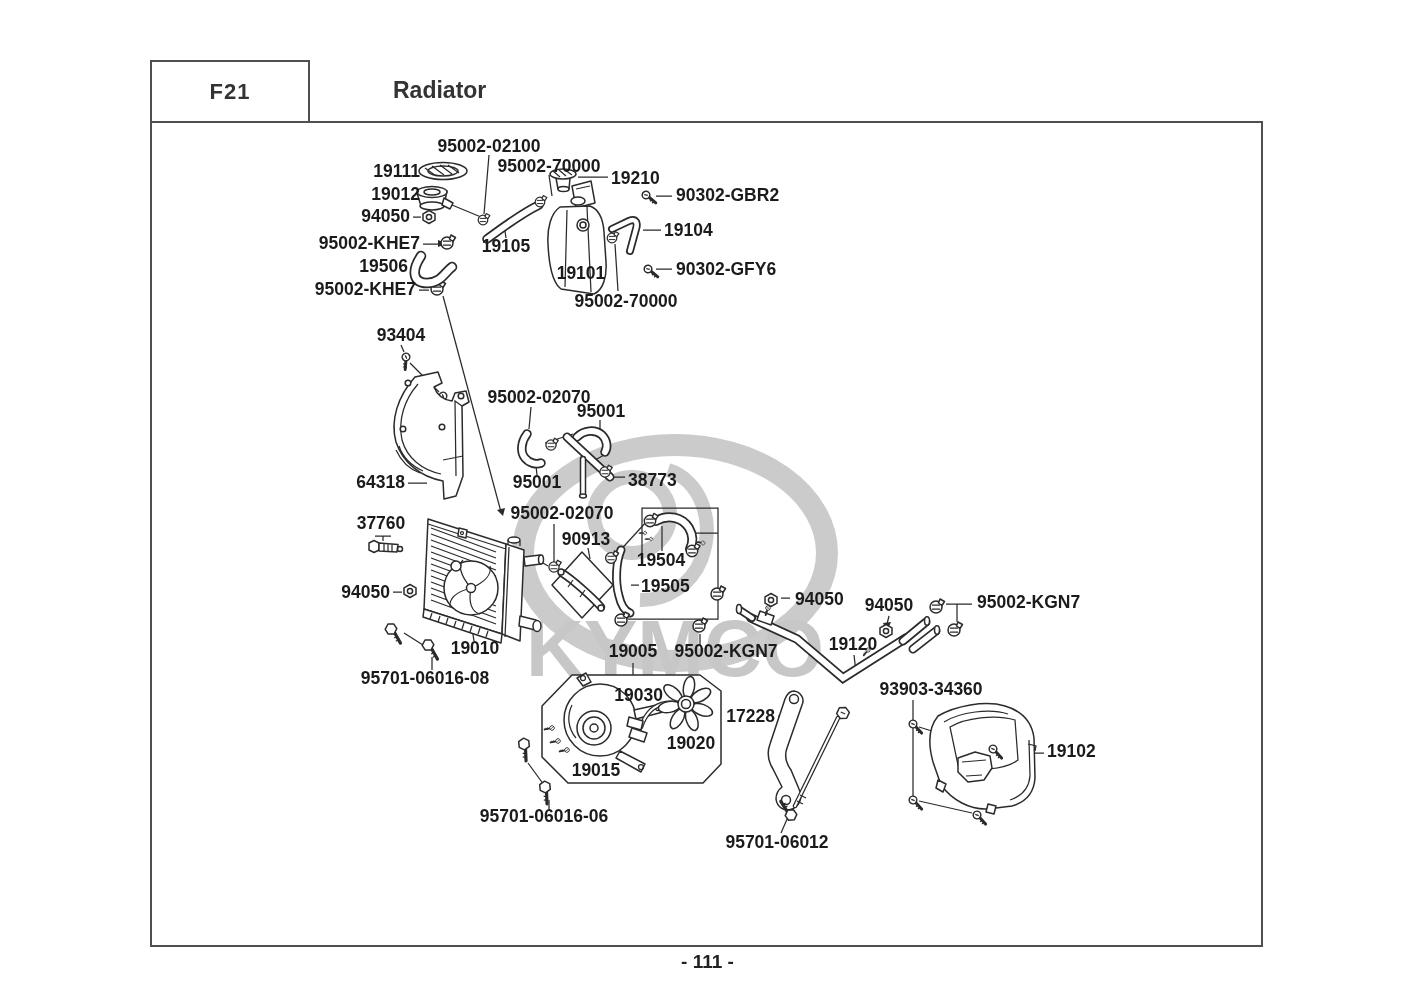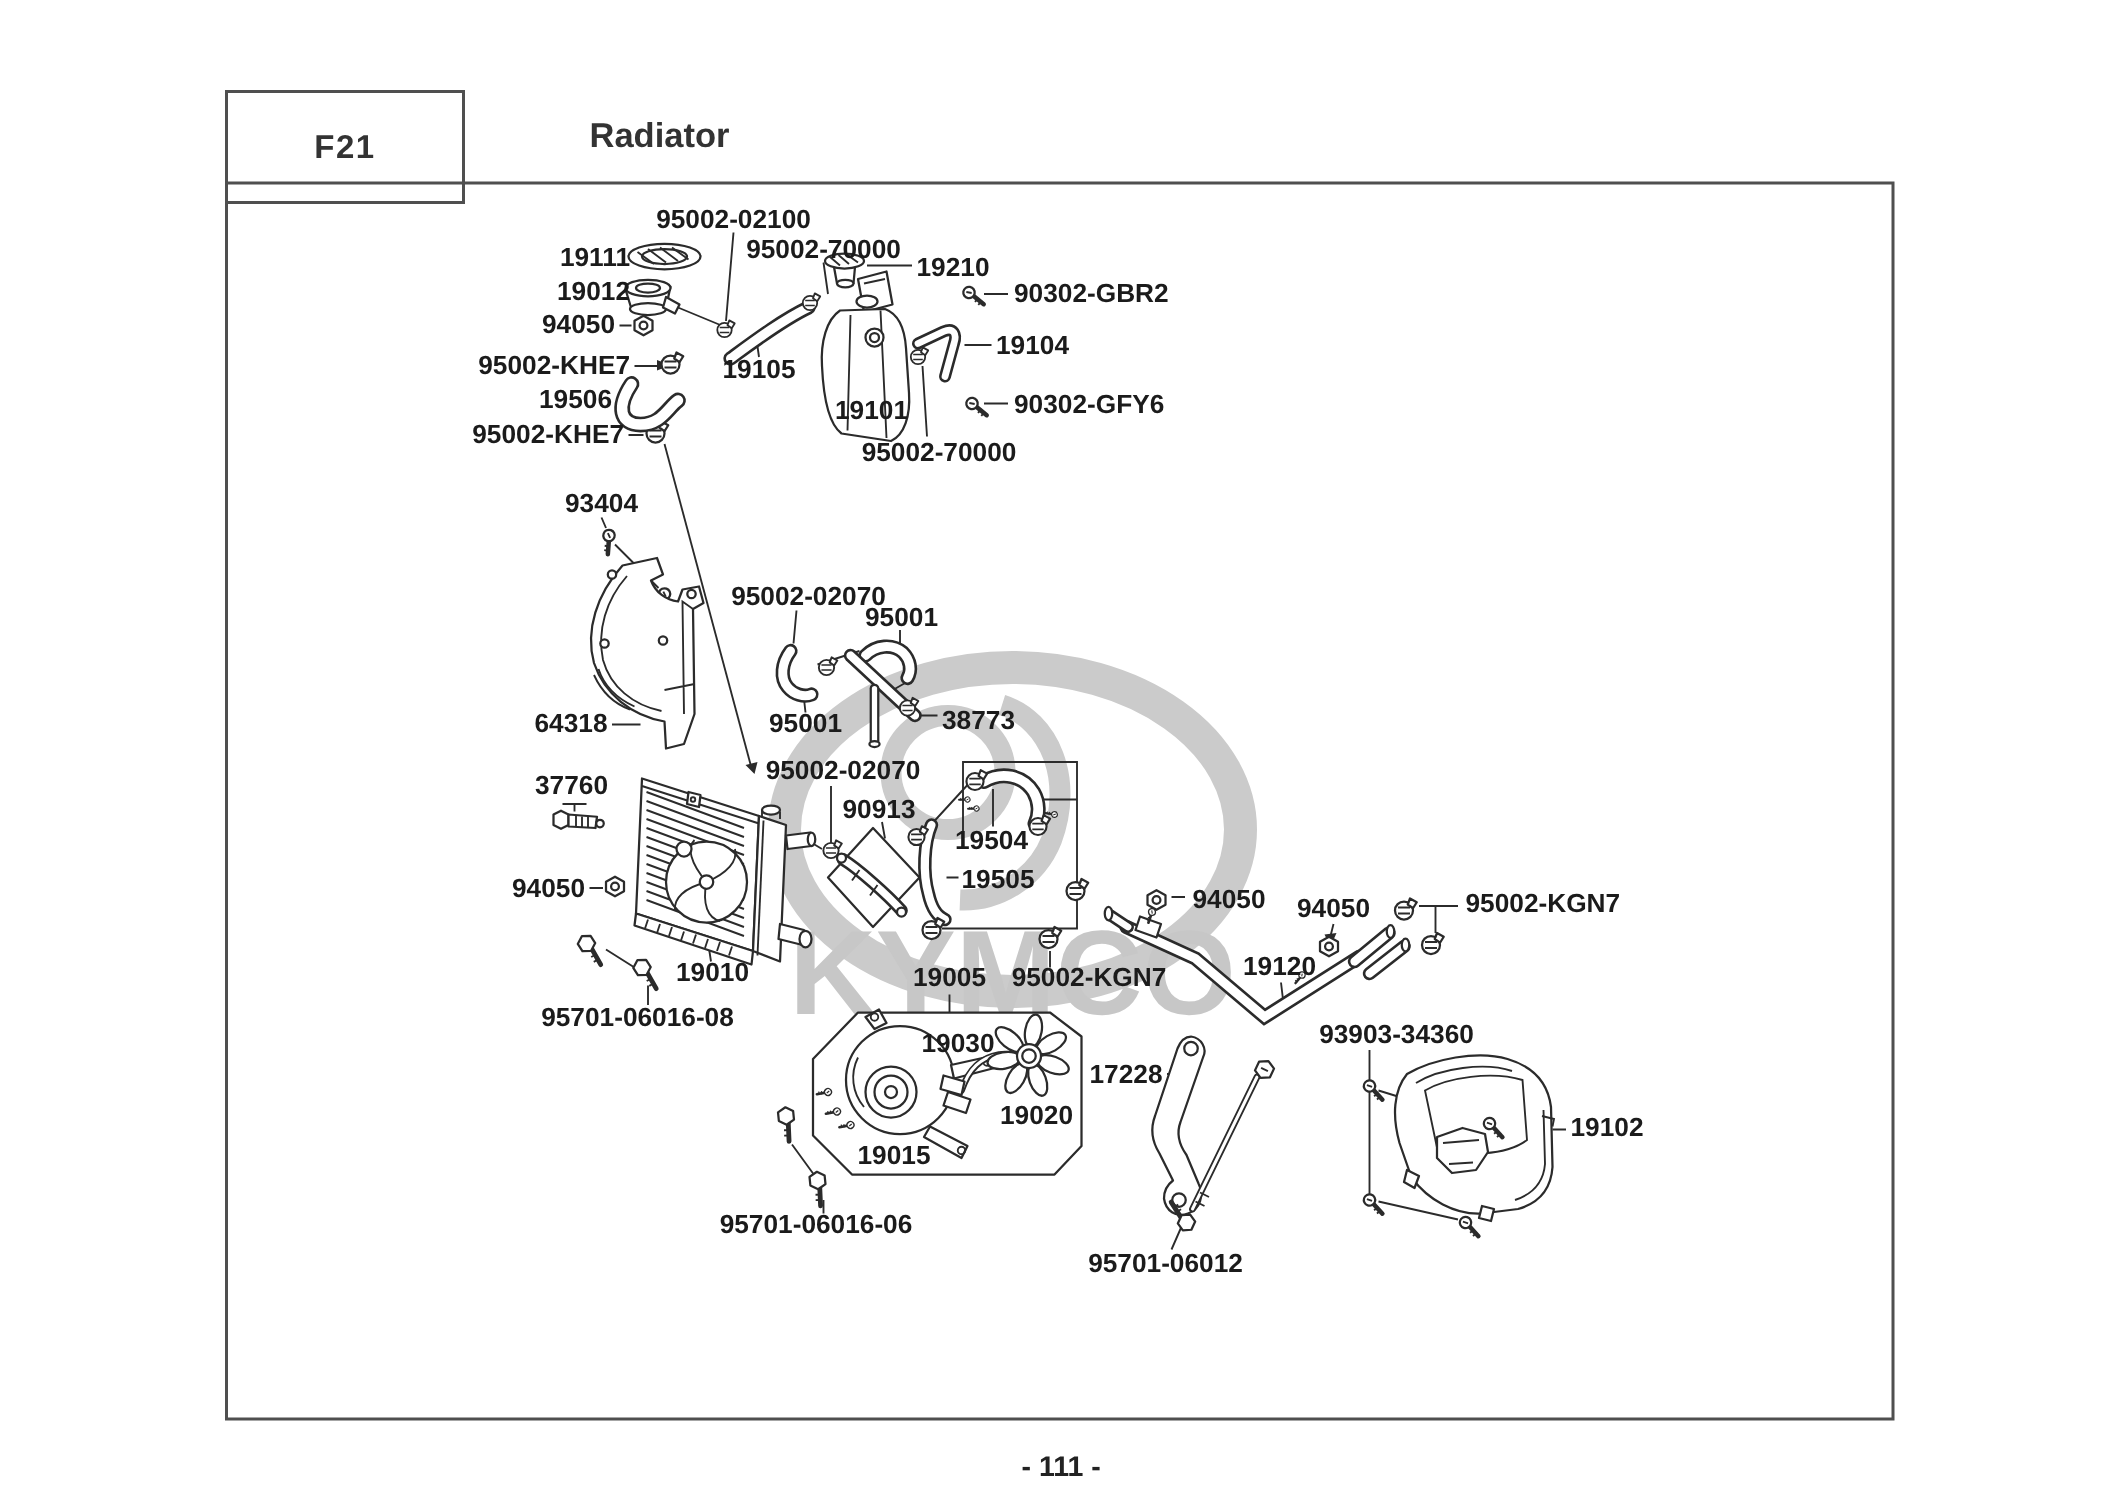--- a/index.html
+++ b/index.html
@@ -1,22 +1,22 @@
 <!DOCTYPE html>
 <html><head>
 <meta charset="utf-8">
 <style>
   html,body{margin:0;padding:0;background:#fff;}
   body{width:1415px;height:1000px;position:relative;font-family:"Liberation Sans",sans-serif;}
-  .hdr-box{position:absolute;left:150px;top:60px;width:160px;height:76px;border:2px solid #4f4f4f;box-sizing:border-box;
+  .hdr-box{position:absolute;left:150px;top:60px;width:160px;height:63px;border:2px solid #4f4f4f;box-sizing:border-box;
            display:flex;align-items:center;justify-content:center;font-weight:bold;font-size:22px;color:#333;letter-spacing:1px;}
   .hdr-title{position:absolute;left:362px;top:60px;height:61px;display:flex;align-items:center;
              font-weight:bold;font-size:23px;color:#333;margin-left:31px;}
   .frame{position:absolute;left:150px;top:121px;width:1113px;height:826px;border:2px solid #4f4f4f;box-sizing:border-box;background:transparent;}
-  .footer{position:absolute;left:0;top:951px;width:1415px;text-align:center;font-weight:bold;font-size:19px;color:#222;margin-top:17px;}
+  .footer{position:absolute;left:0;top:951px;width:1415px;text-align:center;font-weight:bold;font-size:19px;color:#222;}
   svg.canvas{position:absolute;left:0;top:0;}
   .lbl{font-family:"Liberation Sans",sans-serif;font-weight:bold;font-size:17.5px;fill:#1b1b1b;}
   .fw{fill:#fff;stroke:#2b2b2b;stroke-width:1.5;stroke-linejoin:round;}
   .thin{stroke:#2b2b2b;stroke-width:1.25;fill:none;}
   .arr{fill:#2b2b2b;stroke:none;}
   .tube-o{stroke:#2b2b2b;fill:none;stroke-linecap:round;}
   .tube-i{stroke:#fff;fill:none;stroke-linecap:round;}
   .wm{fill:none;stroke:#cbcbcb;}
   .wmtext{font-family:"Liberation Sans",sans-serif;font-weight:bold;font-size:80px;fill:#c7c7c7;}
 </style>

